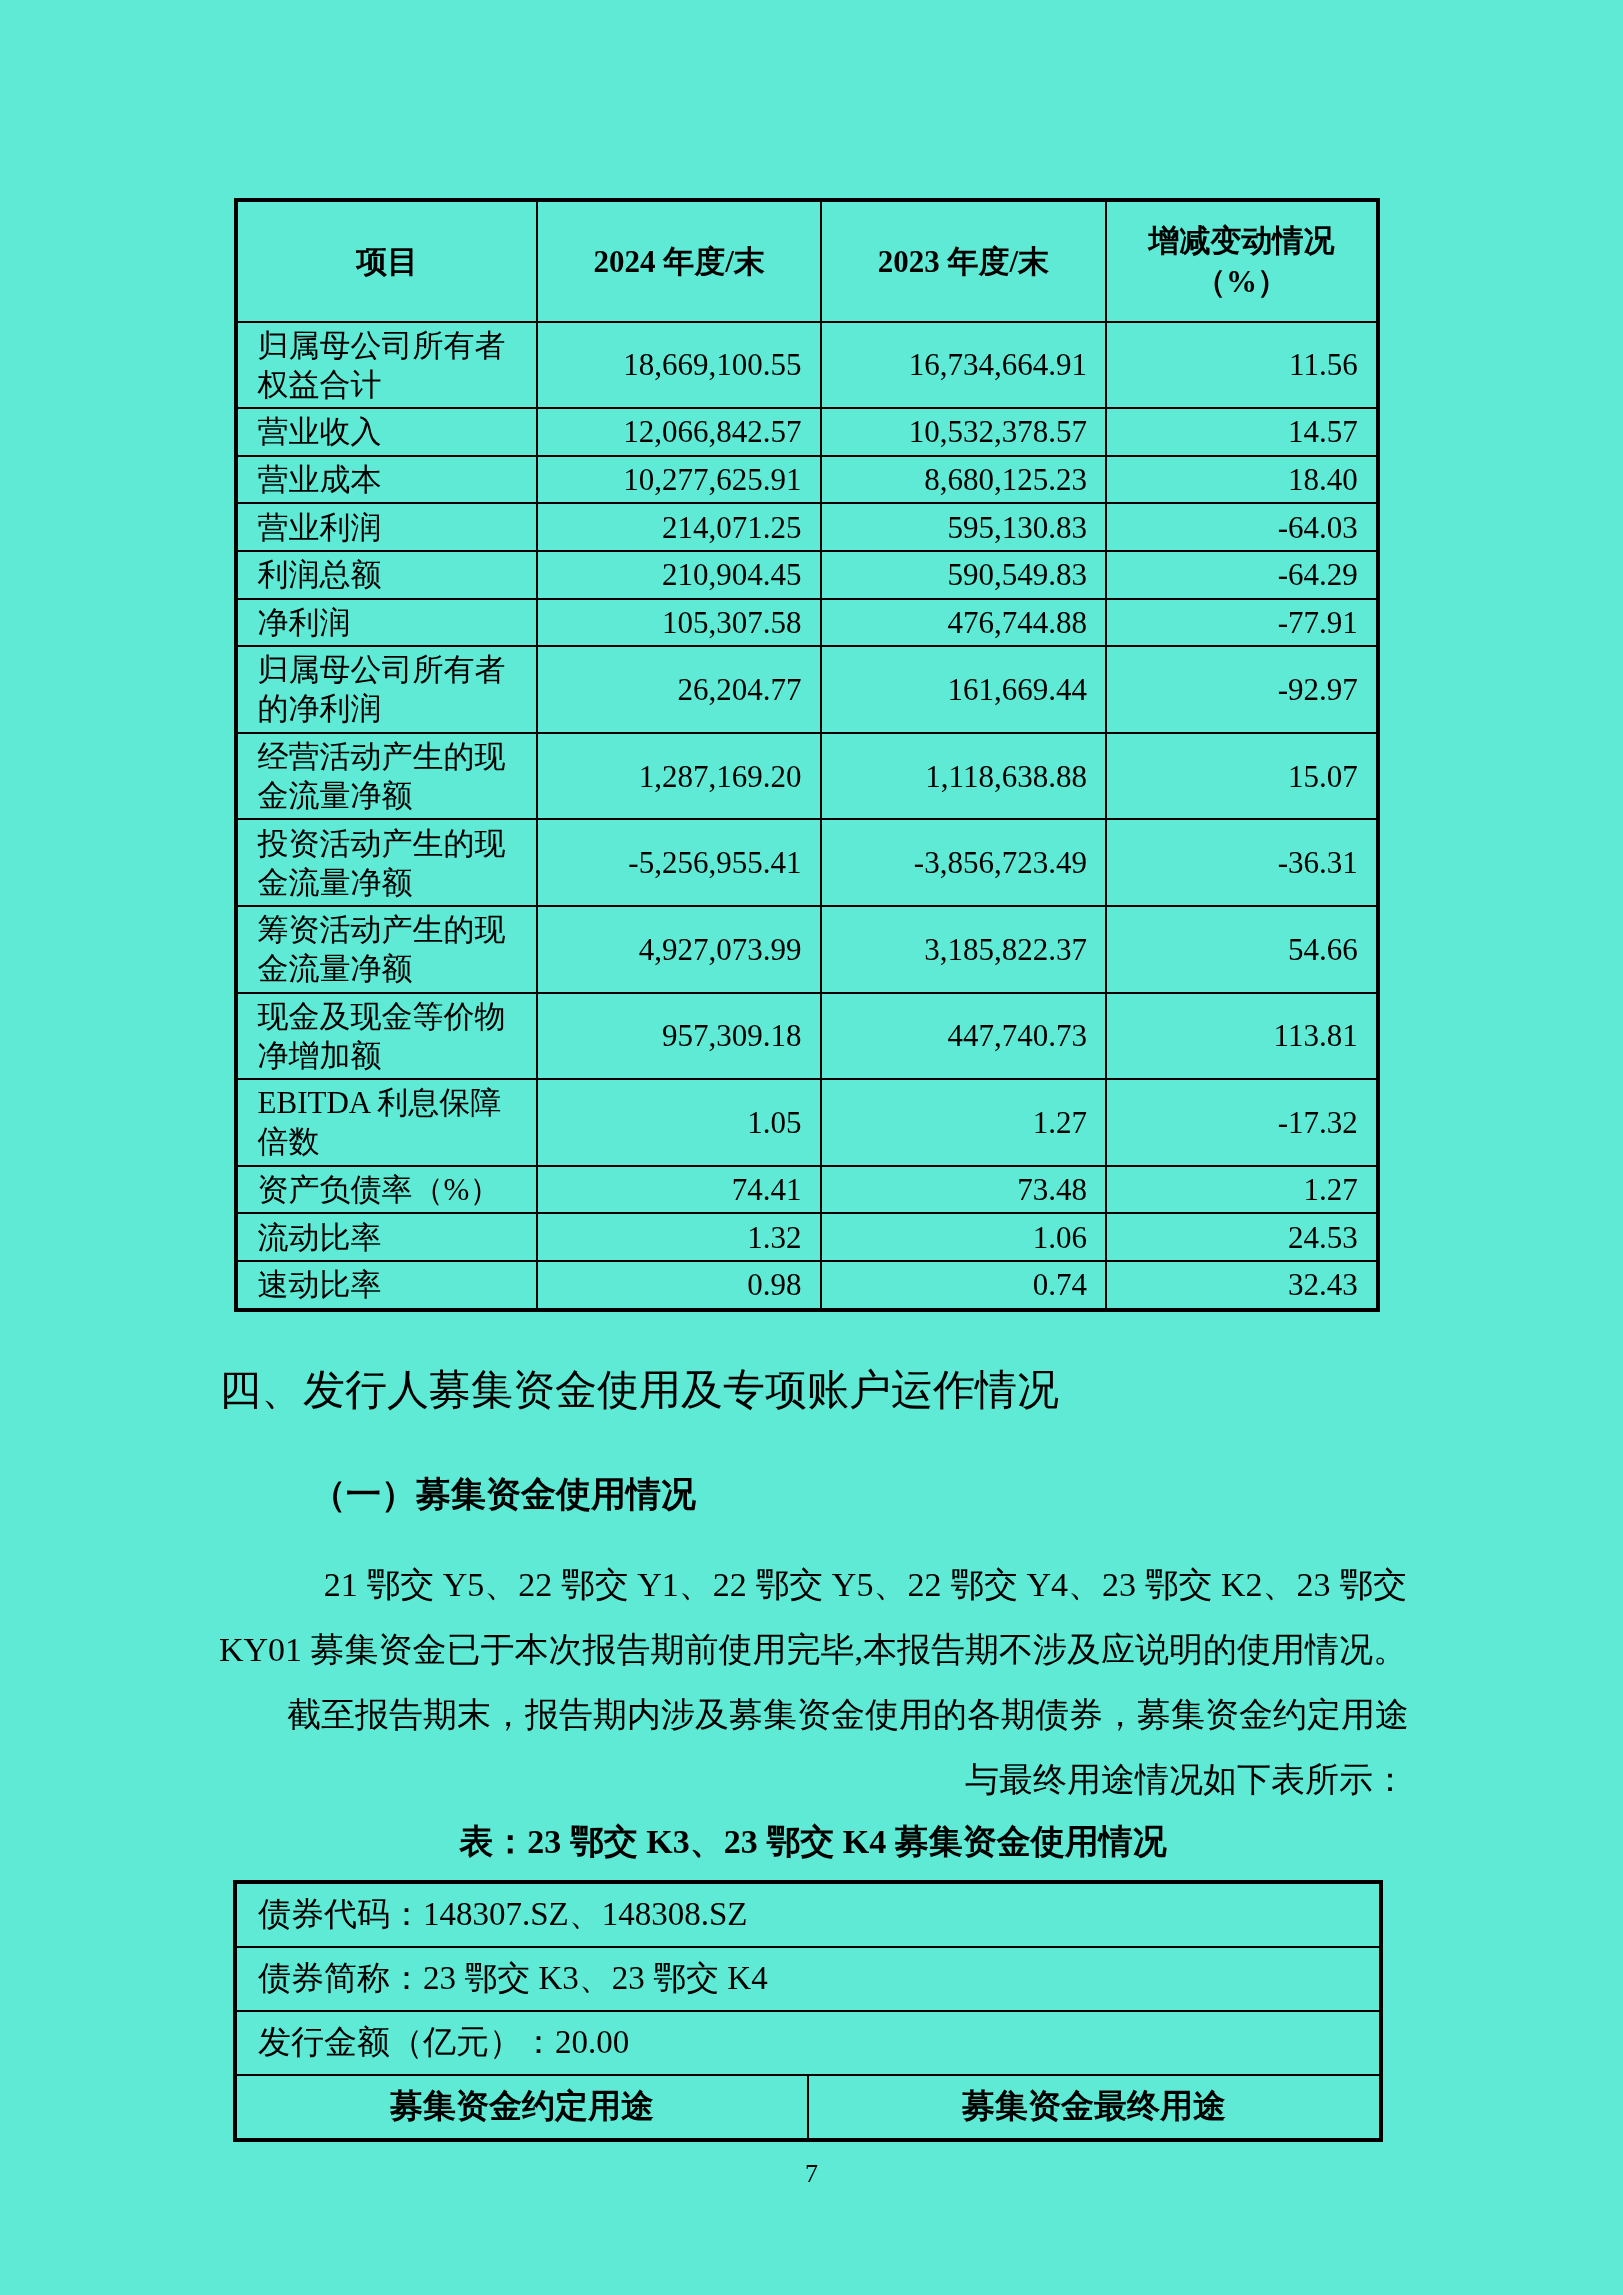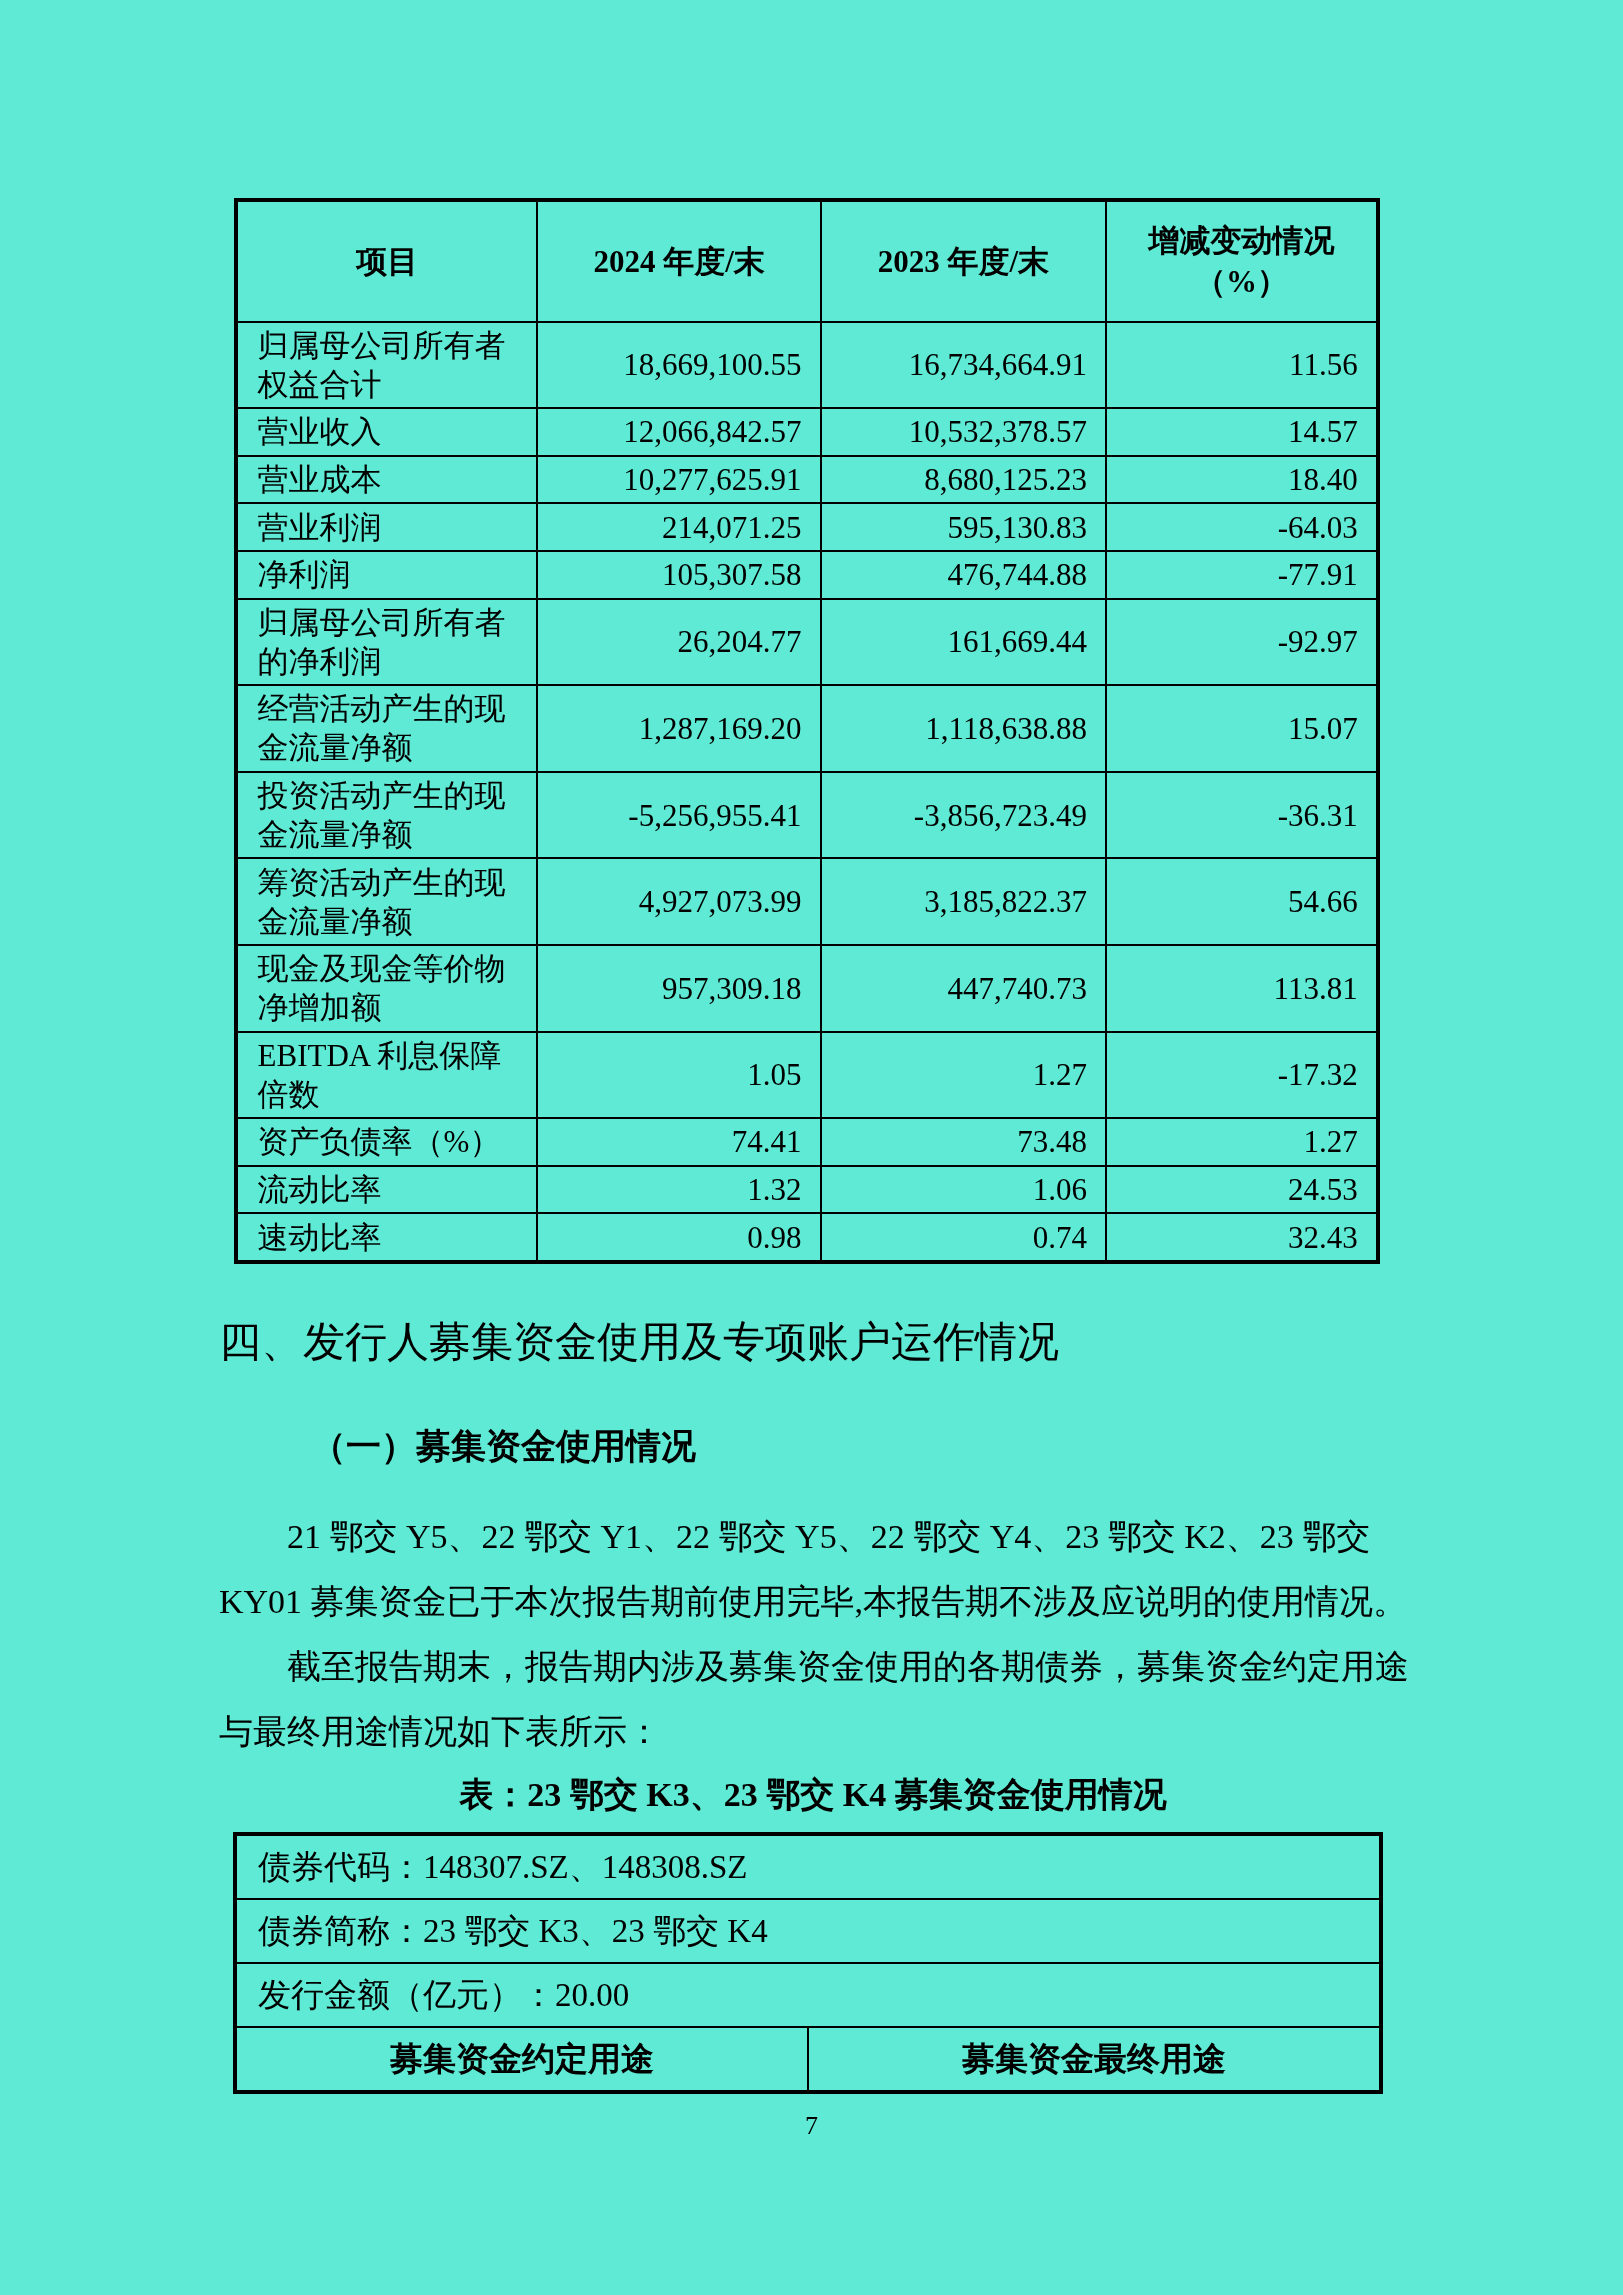--- a/index.html
+++ b/index.html
@@ -29,21 +29,21 @@
     font-weight: bold;
     text-align: center;
     padding: 18.3px 5.2px;
     line-height: 41px;
   }
   table.fin-table td { line-height: 39px; padding: 3.3px 0; }
   table.fin-table td.item { text-align: left; padding-left: 19.6px; padding-right: 6.5px; }
   table.fin-table td.num  { text-align: right; padding-right: 18.3px; }
   .prewrap { white-space: pre-line; margin-left: 44px; }
   
-  .text-block { margin-left: 219px; width: 1188px; }
+  .text-block { margin-left: 219px; width: 1188px; text-align: right; }
   h2.sec-heading {
     font-family: "Liberation Sans", sans-serif;
     font-size: 42px;
     font-weight: normal;
     margin: 52px 0 0 219px;
     line-height: 51px;
     white-space: nowrap;
   }
   h3.sub-heading {
     font-size: 35px;
@@ -130,20 +130,26 @@
         <td class="num">8,680,125.23</td>
         <td class="num">18.40</td>
       </tr>
       <tr>
         <td class="item prewrap">营业利润</td>
         <td class="num">214,071.25</td>
         <td class="num">595,130.83</td>
         <td class="num">-64.03</td>
       </tr>
       <tr>
+        <td class="item prewrap">利润总额</td>
+        <td class="num">210,904.45</td>
+        <td class="num">590,549.83</td>
+        <td class="num">-64.29</td>
+      </tr>
+      <tr>
         <td class="item prewrap">净利润</td>
         <td class="num">105,307.58</td>
         <td class="num">476,744.88</td>
         <td class="num">-77.91</td>
       </tr>
       <tr>
         <td class="item prewrap">归属母公司所有者
 的净利润</td>
         <td class="num">26,204.77</td>
         <td class="num">161,669.44</td>

